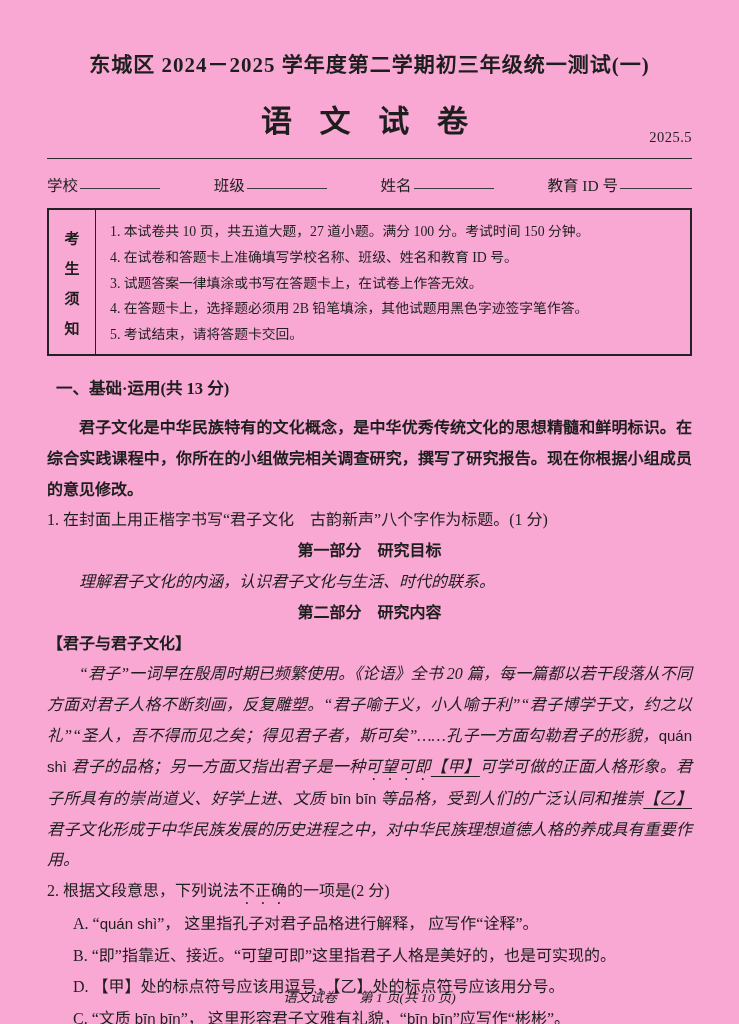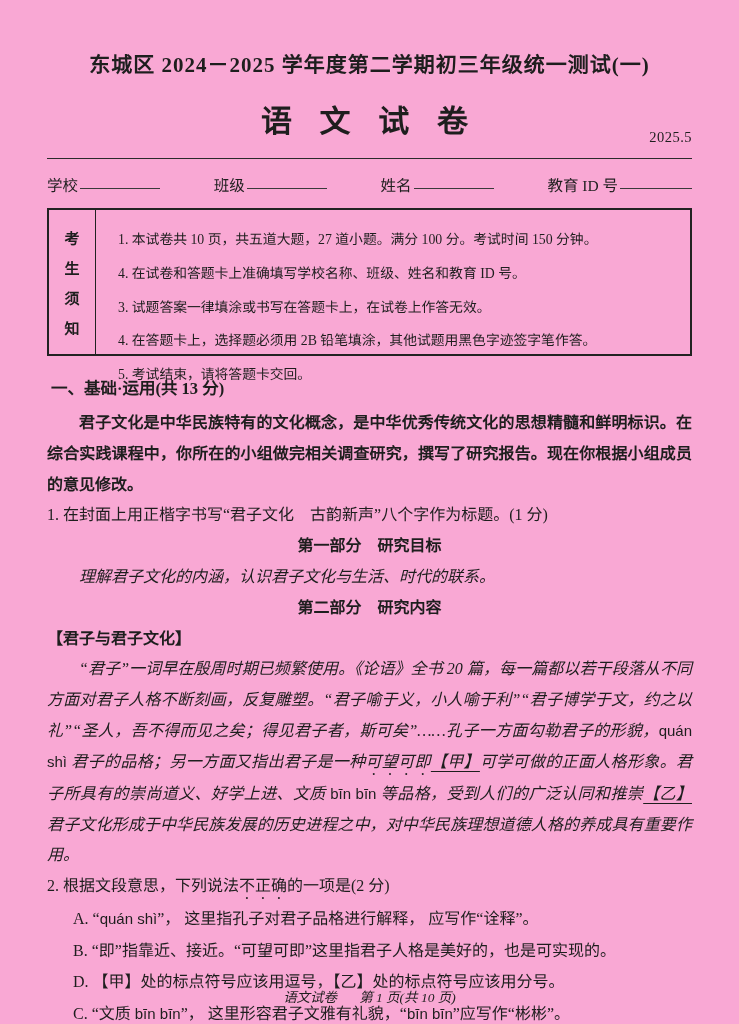--- a/index.html
+++ b/index.html
@@ -48,25 +48,25 @@
   
   .notice-box{
     display:flex;margin-top:13px;border:2px solid #222;height:144px;
   }
   .notice-side{
     width:46px;border-right:1.5px solid #222;
     display:flex;flex-direction:column;justify-content:center;align-items:center;
     gap:9px;font-weight:bold;font-size:15px;
   }
   .notice-items{flex:1;padding:9px 14px 4px 14px;}
-  .notice-items p{margin:8px;font-size:13.8px;line-height:25.8px;white-space:nowrap;}
+  .notice-items p{margin:0;font-size:13.8px;line-height:25.8px;white-space:nowrap;}
 
   
   main{margin-top:17px;}
-  .sec-heading{margin:4px;font-size:16.5px;font-weight:bold;line-height:31px;}
+  .sec-heading{margin:9px;font-size:16.5px;font-weight:bold;line-height:31px;}
   p.body{margin:0;font-size:16px;line-height:30.8px;text-align:justify;}
   .indent{text-indent:2em;}
   .bold{font-weight:bold;}
   .kai{font-style:italic;}
   .center-heading{
     margin:0;text-align:center;font-size:16px;font-weight:bold;line-height:30.8px;
   }
   .pinyin{font-family:"Liberation Sans","DejaVu Sans",sans-serif;font-size:15px;font-style:normal;}
   .em-dot{
     -webkit-text-emphasis:filled dot;-webkit-text-emphasis-position:under right;

